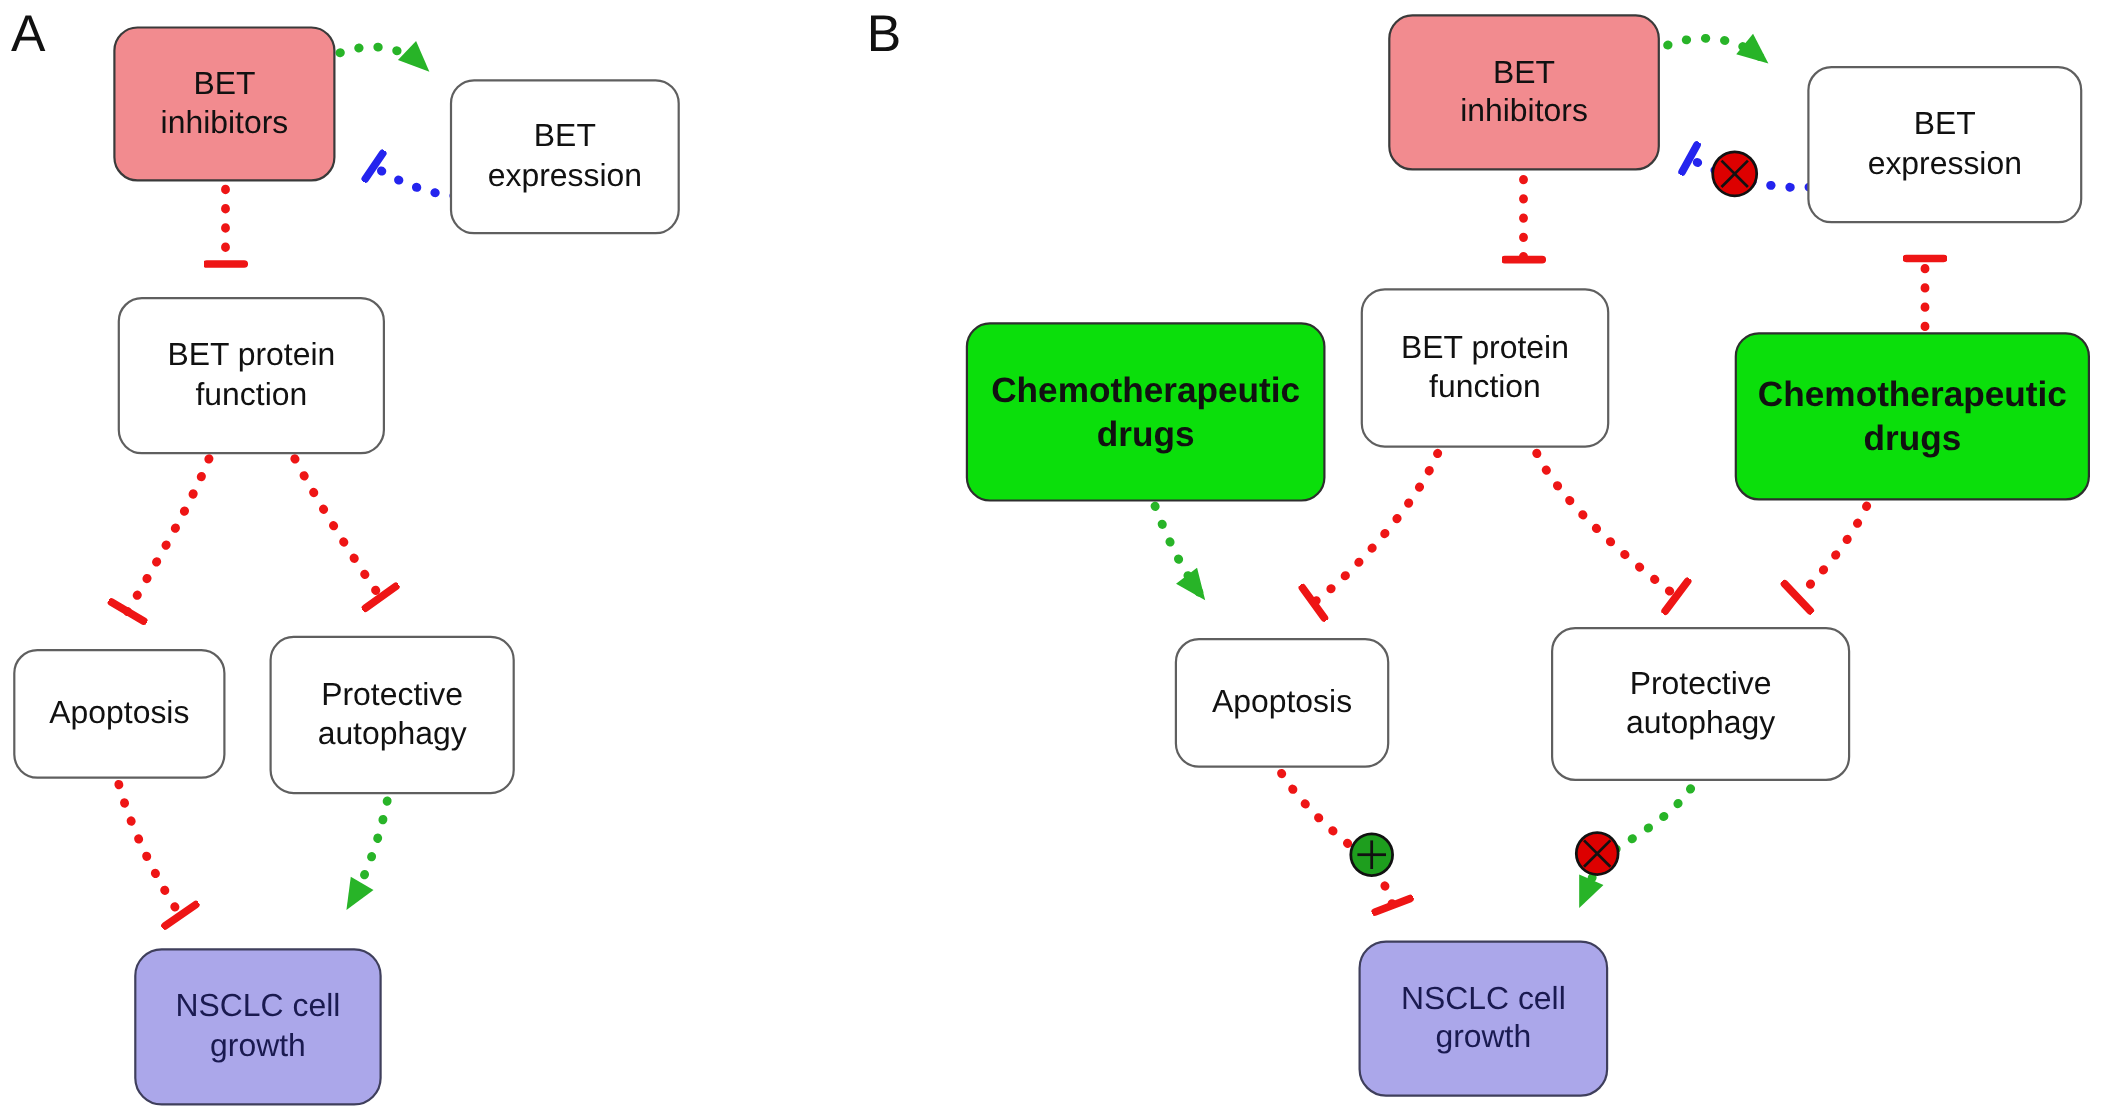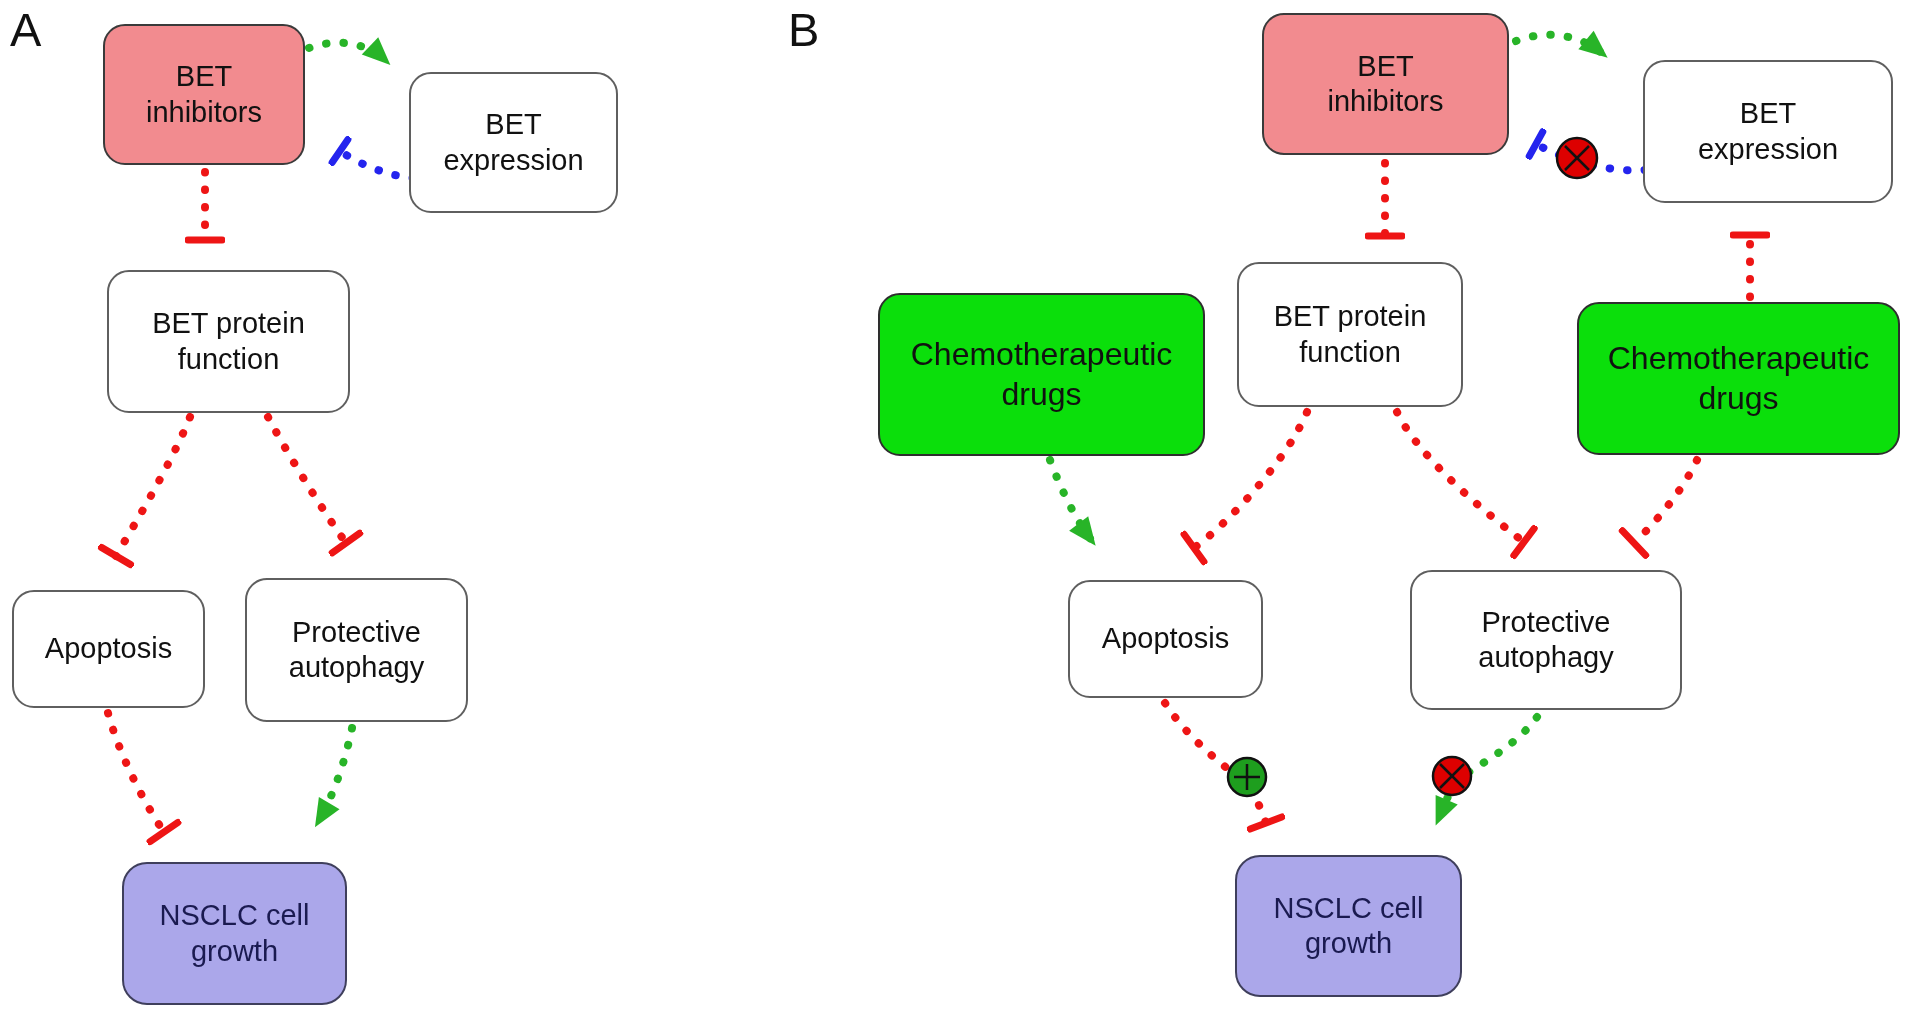--- a/index.html
+++ b/index.html
@@ -10,21 +10,21 @@
   .panel-label{
     position:absolute;font-size:47px;font-weight:500;color:#111;line-height:1;
   }
   .node{
     position:absolute;display:flex;align-items:center;justify-content:center;
     text-align:center;white-space:pre-line;box-sizing:border-box;
     border:2px solid #5f5f5f;border-radius:22px;background:#ffffff;
     color:#111;font-size:29px;line-height:1.22;
   }
   .node.salmon{background:var(--inhibitor-box,#f28b8f);border-color:#3a3a3a;}
-  .node.green{background:var(--chemo-box,#0bdf0b);border-color:#2e2e2e;font-size:32px;}
+  .node.green{background:var(--chemo-box,#0bdf0b);border-color:#2e2e2e;font-size:32px;font-weight:bold;}
   .node.purple{background:var(--growth-box,#aba7ea);border-color:#3f3f5c;color:#1a1a50;border-radius:25px;}
   svg.edges{position:absolute;left:0;top:0;width:1913px;height:1018px;}
   .edge{fill:none;stroke-width:8;stroke-linecap:round;stroke-dasharray:0.5 17;}
   .edge.red{stroke:var(--inhibition,#ee1515);}
   .edge.green{stroke:var(--activation,#28b428);}
   .edge.blue{stroke:var(--feedback,#2424ee);}
   .mk-green{fill:var(--activation,#28b428);}
   .mk-red-line{stroke:var(--inhibition,#ee1515);stroke-width:7;stroke-linecap:round;}
   .mk-blue-line{stroke:var(--feedback,#2424ee);stroke-width:7;stroke-linecap:round;}
   .marker-circle-red{fill:var(--blocked-marker,#dd0000);stroke:#111;stroke-width:2.5px;}

